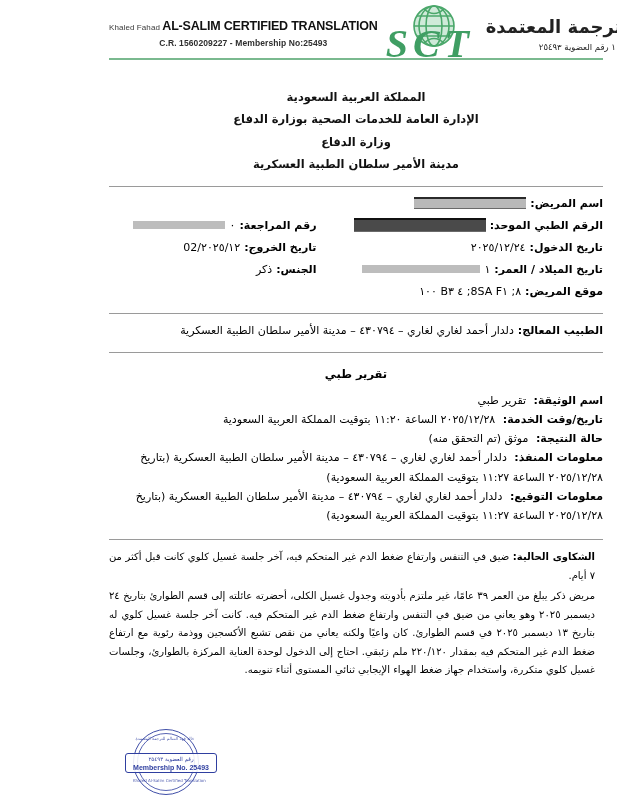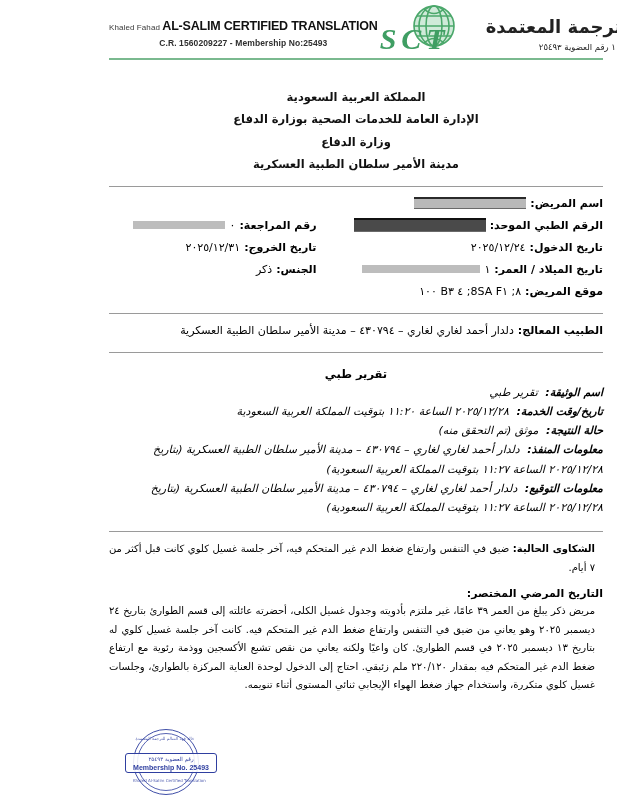--- a/index.html
+++ b/index.html
@@ -94,24 +94,24 @@
     right: 14px;
     top: 58px;
     height: 2px;
     background: #7ab98f;
   }
 
   
   .globe-wrap { position: absolute; inset: 0; }
   .sct-text {
     position: absolute;
-    left: 2px;
+    left: 8px;
     top: 22px;
     font-family: "Liberation Serif", serif;
-    font-size: 30px;
+    font-size: 40px;
     font-style: italic;
     font-weight: bold;
     color: #3f9e63;
     letter-spacing: 5px;
     line-height: 1;
   }
 
   
   .content {
     padding: 0 14px;
@@ -181,22 +181,21 @@
   .redacted.w-dob    { width: 118px; }
 
   .doc-title {
     text-align: center;
     font-size: 11.5px;
     font-weight: bold;
     margin-top: 14px;
   }
 
   .meta {
-    margin-top: 2px;
-    font-style: italic;
+    margin-top: 10px;
   }
   .meta-row {
     font-size: 11px;
     line-height: 1.75;
     text-align: right;
   }
   .meta-row .lbl { font-weight: bold; }
 
   .narrative {
     margin-top: 4px;
@@ -363,21 +362,21 @@
         </div>
       </div>
 
       <div class="info-row">
         <div class="info-cell right">
           <span class="lbl">تاريخ الدخول:</span>
           <span class="val">٢٠٢٥/١٢/٢٤</span>
         </div>
         <div class="info-cell left">
           <span class="lbl">تاريخ الخروج:</span>
-          <span class="val">٢٠٢٥/١٢/٣١</span>
+          <span class="val">٢٠٢٥/١٢/02</span>
         </div>
       </div>
 
       <div class="info-row">
         <div class="info-cell right">
           <span class="lbl">تاريخ الميلاد / العمر:</span>
           <span class="val">١</span>
           <span class="redacted plain w-dob"></span>
         </div>
         <div class="info-cell left">
@@ -439,21 +438,20 @@
 
     <div class="divider" style="margin-top:14px"></div>
 
     <div class="narrative">
 
       <p class="para" style="margin-top:8px">
         <span class="lbl">الشكاوى الحالية:</span>
         <span>ضيق في التنفس وارتفاع ضغط الدم غير المتحكم فيه، آخر جلسة غسيل كلوي كانت قبل أكثر من ٧ أيام.</span>
       </p>
 
-      <div class="section-head">التاريخ المرضي المختصر:</div>
 
       <p class="para">مريض ذكر يبلغ من العمر ٣٩ عامًا، غير ملتزم بأدويته وجدول غسيل الكلى، أحضرته عائلته إلى قسم الطوارئ بتاريخ ٢٤ ديسمبر ٢٠٢٥ وهو يعاني من ضيق في التنفس وارتفاع ضغط الدم غير المتحكم فيه. كانت آخر جلسة غسيل كلوي له بتاريخ ١٣ ديسمبر ٢٠٢٥ في قسم الطوارئ. كان واعيًا ولكنه يعاني من نقص تشبع الأكسجين ووذمة رئوية مع ارتفاع ضغط الدم غير المتحكم فيه بمقدار ٢٢٠/١٢٠ ملم زئبقي. احتاج إلى الدخول لوحدة العناية المركزة بالطوارئ، وجلسات غسيل كلوي متكررة، واستخدام جهاز ضغط الهواء الإيجابي ثنائي المستوى أثناء تنويمه.</p>
 
     </div>
 
   </div>
 
   <div class="stamp">
     <div class="stamp-outer"></div>
     <div class="stamp-inner"></div>

